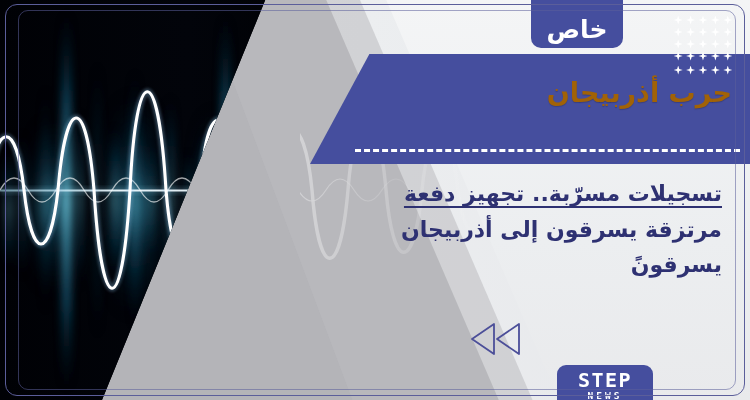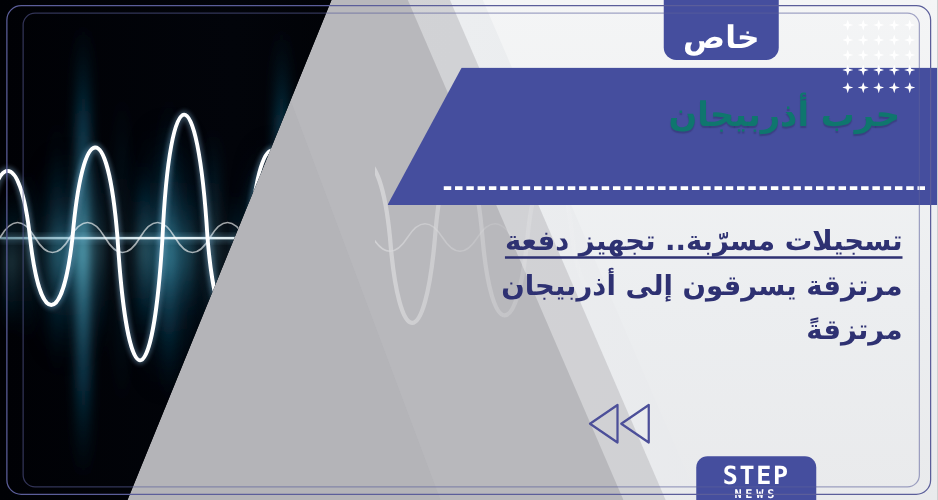--- a/index.html
+++ b/index.html
@@ -56,23 +56,23 @@
 
   
   .banner{
     position:absolute;
     left:310px;top:54px;width:440px;height:110px;
     background:#454e9e;
     clip-path:polygon(13.5% 0%, 100% 0%, 100% 100%, 0% 100%);
   }
   .banner-title{
     position:absolute;
-    right:30px;top:77px;width:400px;
+    right:18px;top:77px;width:400px;
     text-align:right;
-    color:#0f766e;
+    color:#a16207;
     font-size:27px;font-weight:700;
     letter-spacing:.4px;
     direction:rtl;
     text-shadow:0 1px 1px rgba(0,0,0,.18);
   }
   .dashed{
     position:absolute;left:355px;top:149px;width:385px;height:0;
     border-top:3px dashed #ffffff;
   }
 
@@ -341,21 +341,21 @@
     <span class="dot4"></span>
     <span class="dot4"></span>
     <span class="dot4"></span>
     <span class="dot4"></span>
     <span class="dot4"></span>
   </div>
 
   <div class="headline">
     <div><span class="u">تسجيلات مسرّبة.. تجهيز دفعة</span></div>
     <div>مرتزقة يسرقون إلى أذربيجان</div>
-    <div>مرتزقةً</div>
+    <div>يسرقونً</div>
   </div>
 
   <div class="rewind">
     <svg width="52" height="34" viewBox="0 0 52 34" xmlns="http://www.w3.org/2000/svg" aria-hidden="true">
       <path d="M24 2 L24 32 L2 17 Z" fill="none" stroke="#4c4f99" stroke-width="1.8" stroke-linejoin="round"></path>
       <path d="M49 2 L49 32 L27 17 Z" fill="none" stroke="#4c4f99" stroke-width="1.8" stroke-linejoin="round"></path>
     </svg>
   </div>
 
   <div class="logo">

